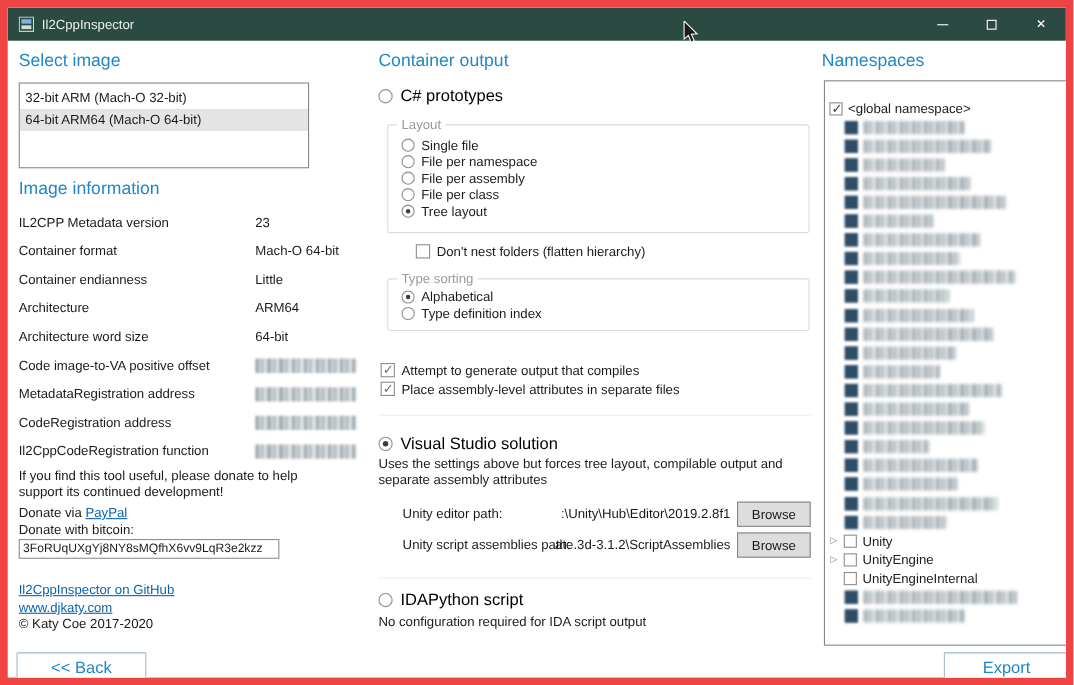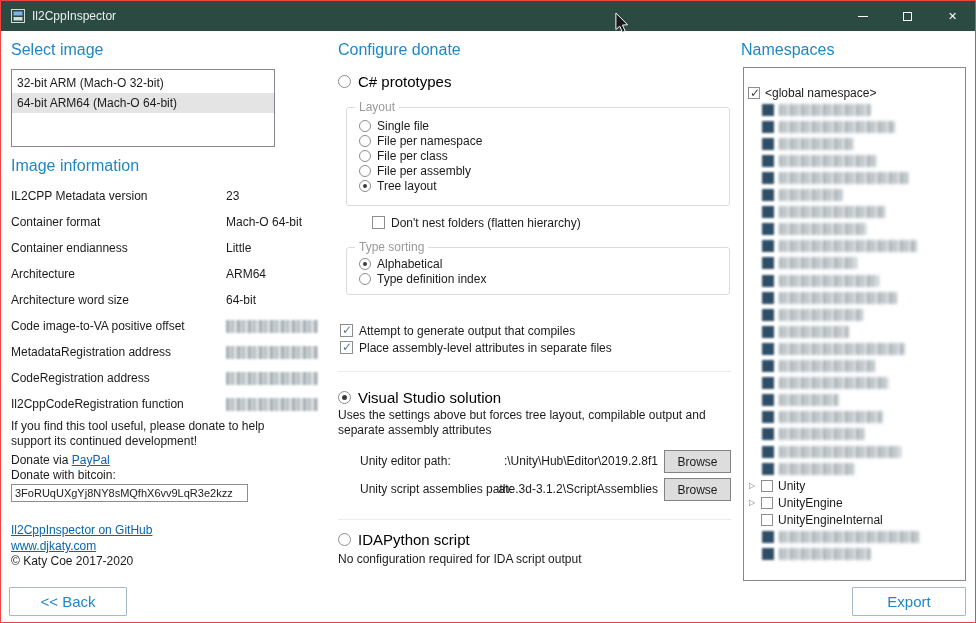--- a/index.html
+++ b/index.html
@@ -2,21 +2,21 @@
 <html><head>
 <meta charset="utf-8">
 <style>
   * { margin:0; padding:0; box-sizing:border-box; }
   html,body { width:976px; height:623px; }
   body {
     font-family:"Liberation Sans","DejaVu Sans",sans-serif;
     font-size:12px; color:#1b1b1b; background:#fff;
   }
   .app { position:relative; width:976px; height:623px; background:#fff;
-         border:1px solid #ef4444; overflow:hidden; }
+         border:7px solid #ef4444; overflow:hidden; }
   .abs { position:absolute; }
 
   
   .titlebar { position:absolute; left:0; top:0; width:100%; height:30px; background:#2B4A42; }
   .app-icon { position:absolute; left:10px; top:8px; width:14px; height:14px; }
   .title-text { position:absolute; left:31px; top:0; line-height:30px; color:#E9EFEC; font-size:12px; }
   .win-controls { position:absolute; right:0; top:0; height:30px; display:flex; }
   .winbtn { width:45px; height:30px; display:flex; align-items:center; justify-content:center; color:#fff; cursor:default; }
   .glyph-min { width:10px; height:1px; background:#fff; display:inline-block; }
   .glyph-max { width:9px; height:9px; border:1px solid #fff; display:inline-block; }
@@ -165,45 +165,45 @@
   </div>
   <div class="abs" style="left:10px;top:467px;">Donate with bitcoin:</div>
   <input class="textbox abs" style="left: 10px; top: 483px; width: 237px; height: 18px;" value="3FoRUqUXgYj8NY8sMQfhX6vv9LqR3e2kzz">
 
   <a class="link abs" style="left:10px;top:522px;">Il2CppInspector on GitHub</a>
   <a class="link abs" style="left:10px;top:538px;">www.djkaty.com</a>
   <div class="abs" style="left:10px;top:553px;">© Katy Coe 2017-2020</div>
 
   <button class="big-btn abs" style="left:8px;top:586px;width:118px;height:29px;">&lt;&lt; Back</button>
 
-  <div class="heading abs" style="left:337px;top:40px;">Configure donate</div>
+  <div class="heading abs" style="left:337px;top:40px;">Container output</div>
 
   <div class="main-opt abs" style="left:337px;top:70px;">
     <span class="radio"></span>
     <span class="main-opt-label">C# prototypes</span>
   </div>
 
   <div class="groupbox" style="left:345px;top:106px;width:384px;height:99px;">
     <span class="gb-title">Layout</span>
     <div class="gb-body">
       <div class="opt-row">
         <span class="radio sm"></span>
         <span>Single file</span>
       </div>
       <div class="opt-row">
         <span class="radio sm"></span>
         <span>File per namespace</span>
       </div>
       <div class="opt-row">
         <span class="radio sm"></span>
+        <span>File per assembly</span>
+      </div>
+      <div class="opt-row">
+        <span class="radio sm"></span>
         <span>File per class</span>
-      </div>
-      <div class="opt-row">
-        <span class="radio sm"></span>
-        <span>File per assembly</span>
       </div>
       <div class="opt-row">
         <span class="radio sm sel"></span>
         <span>Tree layout</span>
       </div>
     </div>
   </div>
 
   <div class="opt-row abs" style="left:339px;top:214px;padding-left:32px;">
     <span class="cb"></span>

